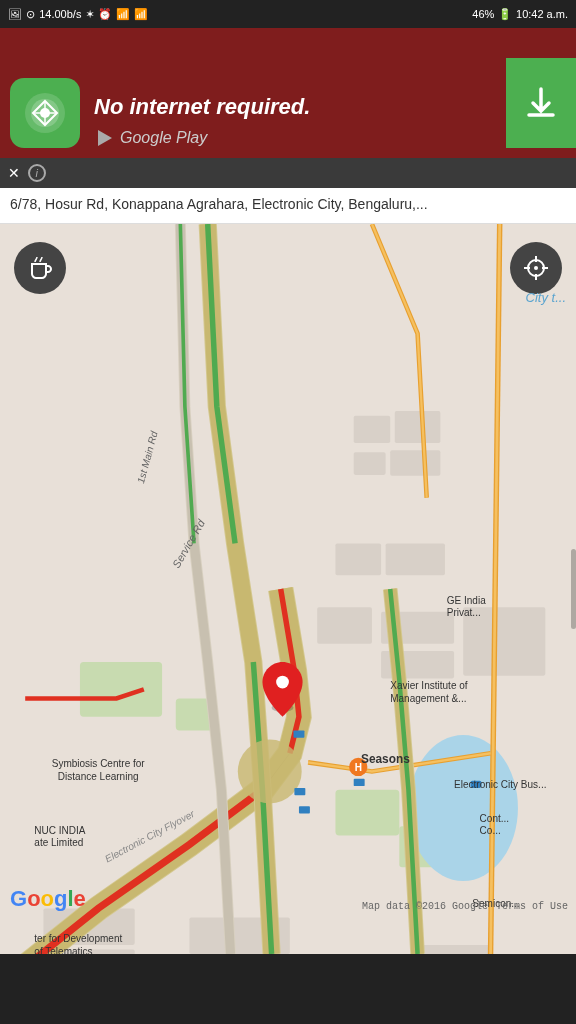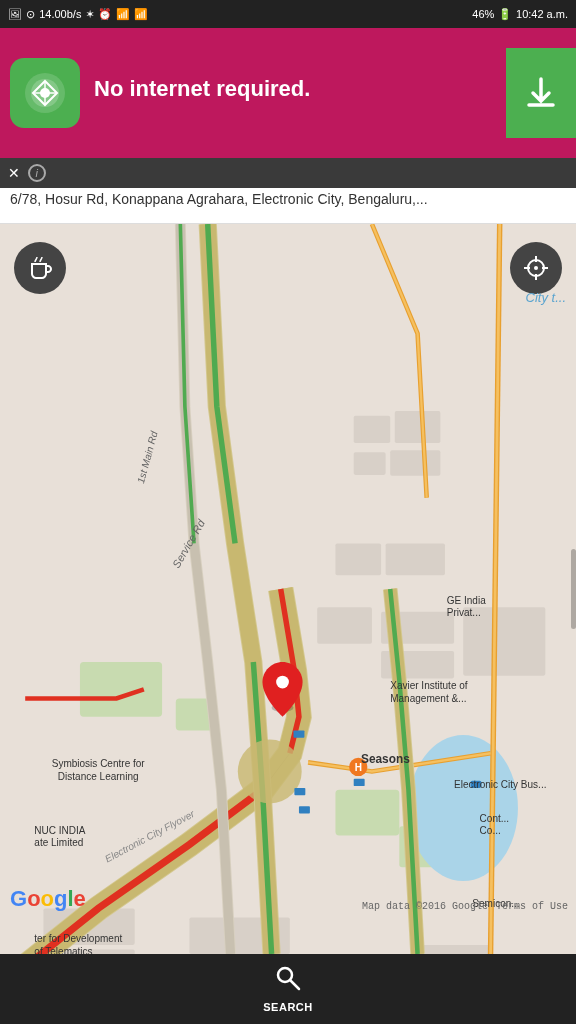--- a/index.html
+++ b/index.html
@@ -11,21 +11,21 @@
       position: absolute; top: 0; left: 0; right: 0; height: 28px;
       background: #222; display: flex; align-items: center; justify-content: space-between;
       padding: 0 8px; z-index: 100; color: white; font-size: 11px;
     }
     .status-left { display: flex; align-items: center; gap: 4px; }
     .status-right { display: flex; gap: 4px; }
 
     
     .ad-banner {
       position: absolute; top: 28px; left: 0; right: 0; height: 130px;
-      background: #be185d; display: flex; align-items: center; z-index: 99; padding: 10px;
+      background: #7f1d1d; display: flex; align-items: flex-end; z-index: 99; padding: 10px; font-style: italic;
     }
     .ad-icon {
       width: 70px; height: 70px; background: #4caf50; border-radius: 14px;
       display: flex; align-items: center; justify-content: center; margin-right: 14px; flex-shrink: 0;
     }
     .ad-icon svg { width: 44px; height: 44px; }
     .ad-text { flex: 1; }
     .ad-title { color: white; font-size: 22px; font-weight: bold; margin-bottom: 8px; }
     .ad-play { display: flex; align-items: center; gap: 6px; color: #ccc; font-size: 16px; }
     .ad-play svg { width: 20px; height: 20px; }
@@ -42,21 +42,21 @@
     }
     .close-x { color: white; font-size: 14px; margin-right: 8px; cursor: pointer; }
     .info-i {
       width: 18px; height: 18px; border: 2px solid #aaa; border-radius: 50%;
       display: flex; align-items: center; justify-content: center; color: #aaa; font-size: 11px; font-style: italic; margin-right: 10px;
     }
 
     
     .address-bar {
       position: absolute; top: 188px; left: 0; right: 0; height: 36px;
-      background: white; display: flex; align-items: flex-end; padding: 16px 10px;
+      background: white; display: flex; align-items: flex-start; padding: 8px 10px;
       z-index: 99; border-bottom: 1px solid #ddd;
     }
     .address-text { font-size: 14px; color: #333; white-space: nowrap; overflow: hidden; text-overflow: ellipsis; }
 
     
     .map-area {
       position: absolute; top: 224px; left: 0; right: 0; bottom: 70px;
       overflow: hidden; background: #e8e0d8;
     }
 
@@ -144,20 +144,26 @@
       <circle cx="22" cy="22" r="20" fill="white" opacity="0.15"></circle>
       <path d="M22 8 C14 8 8 14 8 22 C8 30 14 36 22 36 C30 36 36 30 36 22 C36 14 30 8 22 8Z" fill="white" opacity="0.2"></path>
       <path d="M22 10 L28 16 L34 22 L28 28 L22 34 L16 28 L10 22 L16 16Z" stroke="white" stroke-width="2" fill="none"></path>
       <circle cx="22" cy="22" r="5" fill="white"></circle>
       <line x1="22" y1="10" x2="22" y2="34" stroke="white" stroke-width="1.5"></line>
       <line x1="10" y1="22" x2="34" y2="22" stroke="white" stroke-width="1.5"></line>
     </svg>
   </div>
   <div class="ad-text">
     <div class="ad-title">No internet required.</div>
+    <div class="ad-play">
+      <svg viewBox="0 0 20 20" fill="#aaa">
+          <polygon points="4,2 18,10 4,18"></polygon>
+        </svg>
+      <span>Google Play</span>
+    </div>
   </div>
   <div class="ad-download">
     <svg viewBox="0 0 36 36" fill="white">
         <path d="M18 4 L18 24 M10 18 L18 26 L26 18 M6 30 L30 30" stroke="white" stroke-width="3.5" fill="none" stroke-linecap="round"></path>
       </svg>
   </div>
 </div>
 
 <div class="ad-close-bar">
   <span class="close-x">✕</span>
@@ -325,22 +331,13 @@
   <div class="map-attribution">
     <span>Map data ©2016 Google</span>
     <span>Terms of Use</span>
   </div>
 
   
   <div class="scroll-indicator"></div>
 </div>
 
 <div class="bottom-nav">
-  <div class="nav-item">
-    <span class="nav-icon">
-      <svg width="26" height="26" viewBox="0 0 26 26" fill="none">
-        <circle cx="10" cy="10" r="7" stroke="white" stroke-width="2.5"></circle>
-        <line x1="15" y1="15" x2="24" y2="24" stroke="white" stroke-width="2.5" stroke-linecap="round"></line>
-      </svg>
-    </span>
-    <span class="nav-label">SEARCH</span>
-  </div>
 </div>
 
 </body></html>

